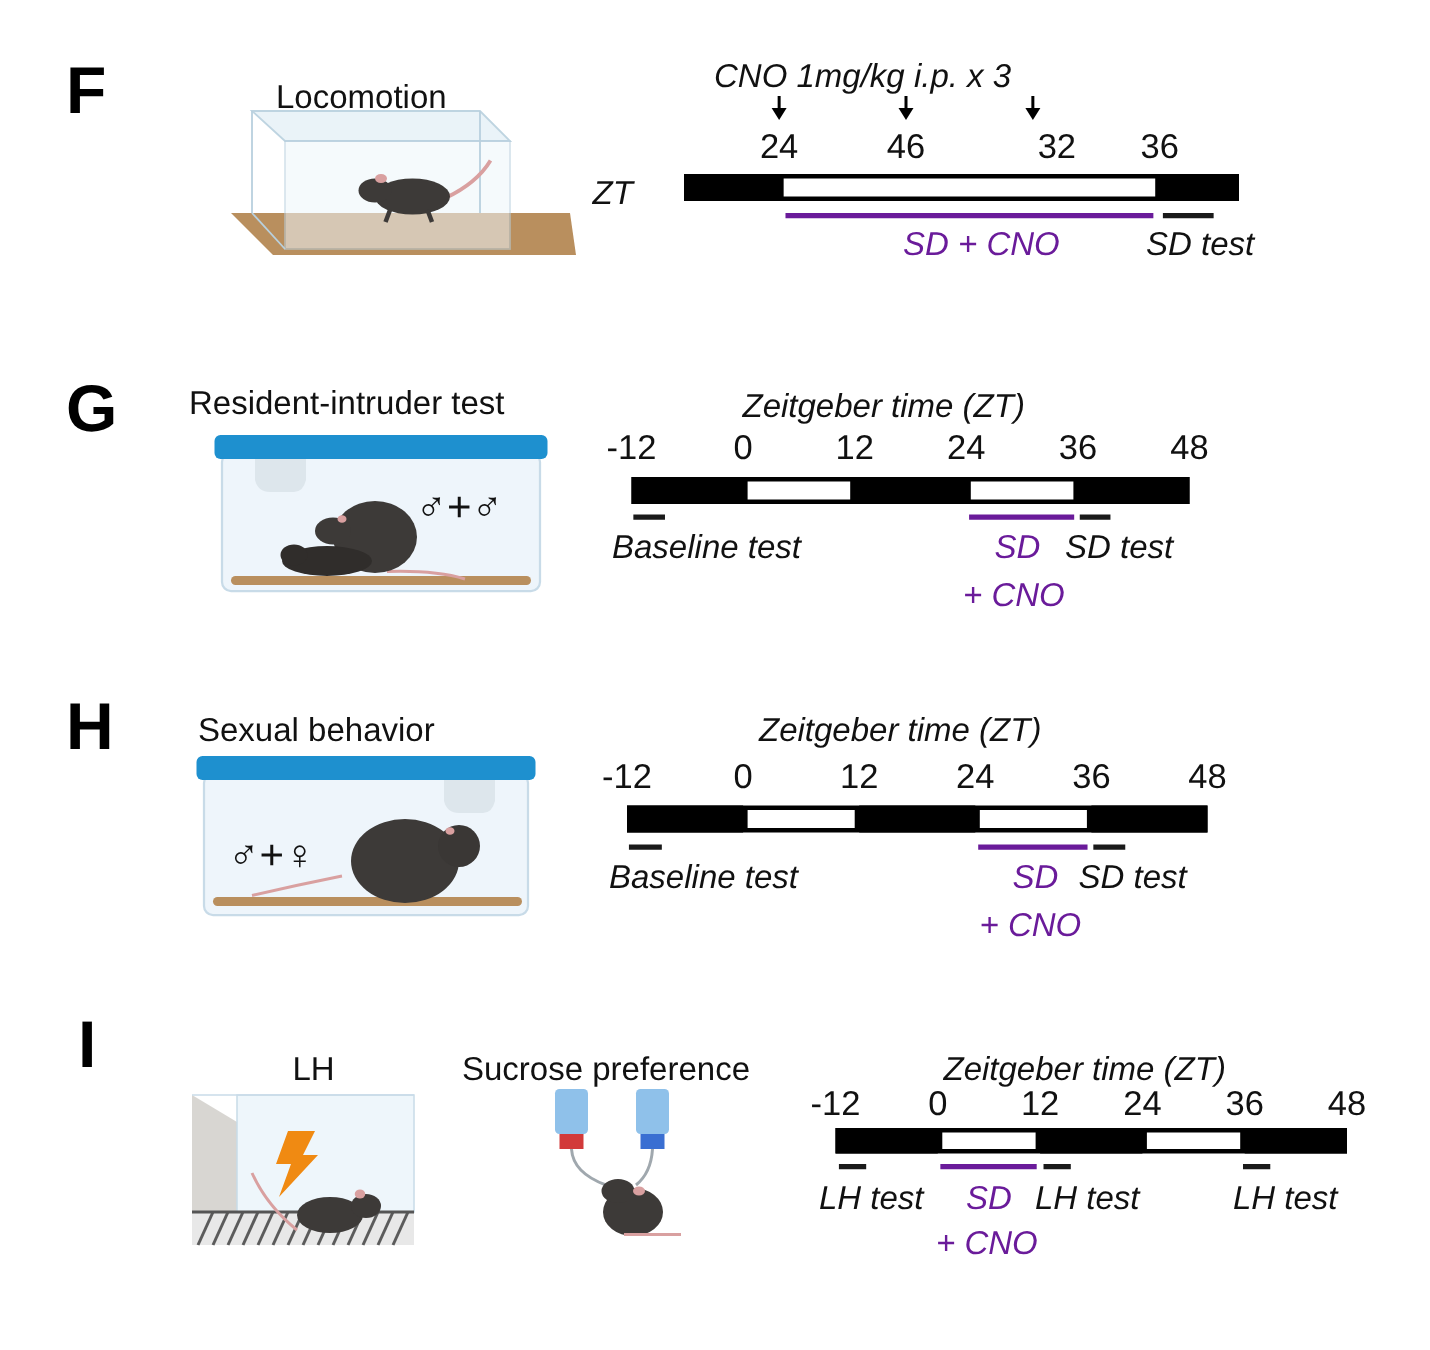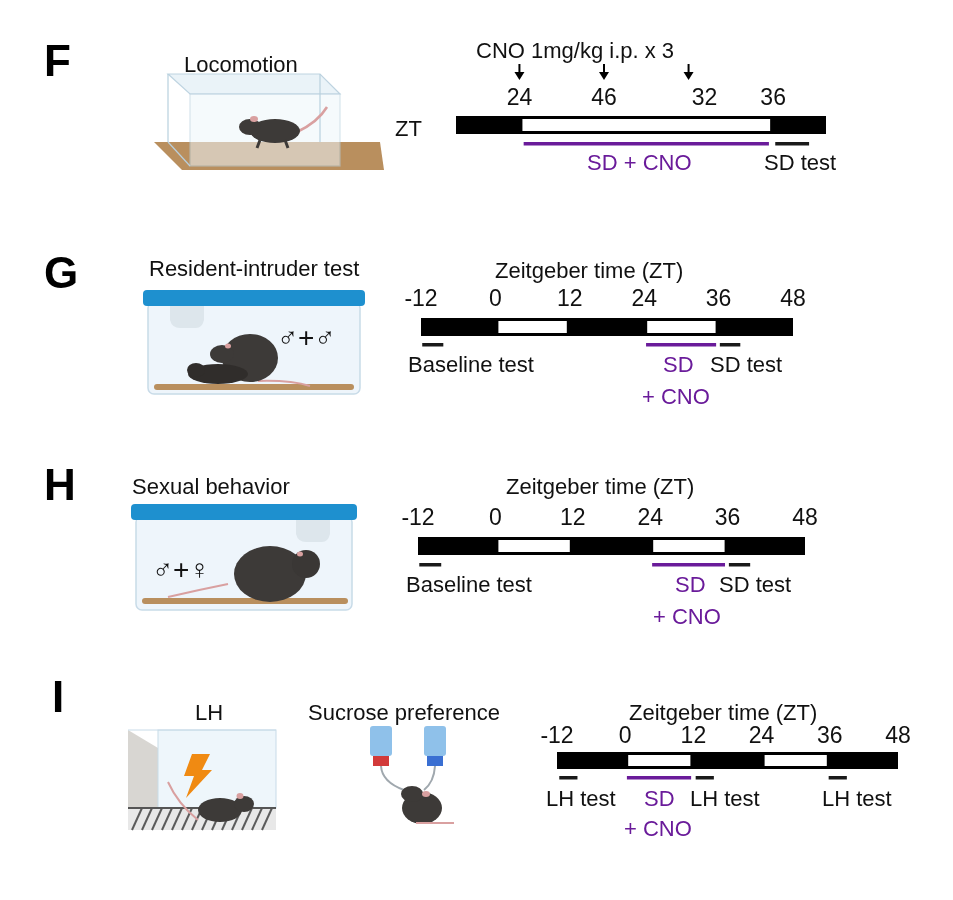--- a/index.html
+++ b/index.html
@@ -1,21 +1,21 @@
 <!DOCTYPE html>
 <html><head>
   <meta charset="utf-8">
   <style>
     html, body { margin: 0; padding: 0; background: #ffffff; }
     body { width: 953px; height: 900px; position: relative; overflow: hidden;
            font-family: "Liberation Sans", sans-serif; color: #1a1a1a; }
     .abs { position: absolute; }
     .panel-letter { font-family: "Liberation Sans", sans-serif; font-weight: bold; font-size: 44px; color: #000; }
     .title { font-size: 22px; color: #111; white-space: nowrap; }
-    .lbl { font-size: 22px; white-space: nowrap; color: #111; }
+    .lbl { font-size: 22px; white-space: nowrap; color: #111; font-style: italic; }
     .purple { color: #6a1b9a; }
     .tick { font-size: 23px; color: #111; white-space: nowrap; transform: translateX(-50%); }
     svg { position: absolute; overflow: visible; }
   </style>
 </head>
 <body>
 
 <div class="abs panel-letter" style="left:44px;top:36px">F</div>
 <div class="abs title" style="left:184px;top:52px">Locomotion</div>
 
@@ -51,25 +51,25 @@
     <line x1="688.5714285714286" y1="64" x2="688.5714285714286" y2="74" stroke="#000" stroke-width="2"></line>
     <polygon points="683.5714285714286,72 693.5714285714286,72 688.5714285714286,80" fill="#000"></polygon>
   </svg>
 <div class="abs lbl" style="left:395px;top:116px">ZT</div>
 <div id="ticks-f">
     <div class="abs tick" style="left: 519.429px; top: 84px;">24</div>
     <div class="abs tick" style="left: 604px; top: 84px;">46</div>
     <div class="abs tick" style="left: 688.571px; top: 84px; margin-left: 16px;">32</div>
     <div class="abs tick" style="left: 773.143px; top: 84px;">36</div>
   </div>
-<div class="abs lbl purple" style="left:587px;top:150px">SD + CNO</div>
+<div class="abs lbl purple" style="left:602px;top:150px">SD + CNO</div>
 <div class="abs lbl" style="left:764px;top:150px">SD test</div>
 
 <div class="abs panel-letter" style="left:44px;top:248px">G</div>
-<div class="abs title" style="left:149px;top:256px">Resident-intruder test</div>
+<div class="abs title" style="left:126px;top:256px">Resident-intruder test</div>
 
 <svg style="left:140px;top:286px" width="240" height="112">
   <rect x="8" y="16" width="212" height="92" rx="6" fill="#eef5fb" stroke="#c8dbe8" stroke-width="1.5"></rect>
   <rect x="3" y="4" width="222" height="16" rx="4" fill="#1e90cf"></rect>
   <path d="M30,20 L30,34 Q32,42 40,42 L56,42 Q62,42 64,34 L64,20 Z" fill="#dde6ec"></path>
   <rect x="14" y="98" width="200" height="6" rx="3" fill="#b98f5e"></rect>
   <g>
     <path d="M118,95 Q150,94 170,100" stroke="#d9a0a0" stroke-width="2" fill="none"></path>
     <ellipse cx="110" cy="72" rx="28" ry="24" fill="#3d3a38"></ellipse>
     <ellipse cx="82" cy="68" rx="12" ry="9" fill="#3d3a38"></ellipse>

